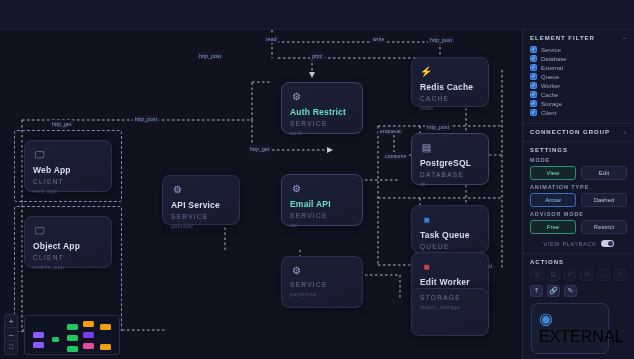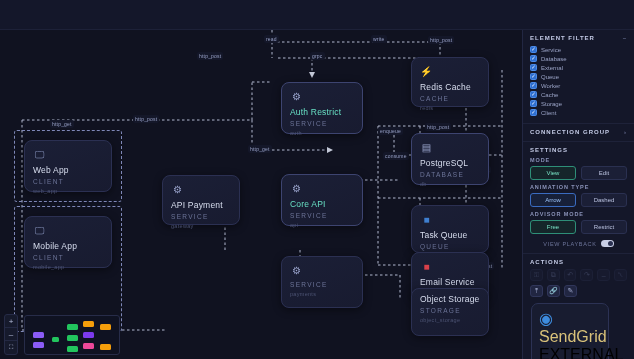--- a/index.html
+++ b/index.html
@@ -37,21 +37,21 @@
     border: 1px solid #2b3052;
     padding: 7px 8px 8px 8px;
     box-shadow: 0 2px 8px rgba(0,0,0,.45);
   }
   .node .nicon {
     width: 13px; height: 13px; margin-bottom: 4px;
     display: flex; align-items: center; justify-content: center;
     font-size: 10px; line-height: 1;
   }
   .node .ntitle {
-    font-size: 8.5px; font-weight: normal; letter-spacing: .2px;
+    font-size: 8.5px; font-weight: bold; letter-spacing: .2px;
     margin-bottom: 3px;
   }
   .node .ntype {
     font-size: 6.5px; letter-spacing: 1.3px; color: #6c7498;
     margin-bottom: 3px;
   }
   .node .nslug {
     font-size: 5.5px; letter-spacing: .3px; color: #4c5373;
   }
   .node.sel { border-color: #3d4470; }
@@ -242,42 +242,42 @@
 
     <div class="node acc-white" style="left:24px; top:110px; width:88px; height:52px;">
       <div class="nicon" style="color:#8e9ac4;">🖵</div>
       <div class="ntitle">Web App</div>
       <div class="ntype">CLIENT</div>
       <div class="nslug">web_app</div>
     </div>
 
     <div class="node acc-white" style="left:24px; top:186px; width:88px; height:52px;">
       <div class="nicon" style="color:#8e9ac4;">🖵</div>
-      <div class="ntitle">Mobile App</div>
+      <div class="ntitle">Object App</div>
       <div class="ntype">CLIENT</div>
       <div class="nslug">mobile_app</div>
     </div>
 
     <div class="node acc-white" style="left:162px; top:145px; width:78px; height:50px;">
       <div class="nicon" style="color:#9aa4cc;">⚙</div>
-      <div class="ntitle">API Payment</div>
+      <div class="ntitle">API Service</div>
       <div class="ntype">SERVICE</div>
       <div class="nslug">gateway</div>
     </div>
 
     <div class="node acc-teal sel" style="left:281px; top:52px; width:82px; height:52px;">
       <div class="nicon" style="color:#9aa4cc;">⚙</div>
       <div class="ntitle">Auth Restrict</div>
       <div class="ntype">SERVICE</div>
       <div class="nslug">auth</div>
     </div>
 
     <div class="node acc-teal sel" style="left:281px; top:144px; width:82px; height:52px;">
       <div class="nicon" style="color:#9aa4cc;">⚙</div>
-      <div class="ntitle">Core API</div>
+      <div class="ntitle">Email API</div>
       <div class="ntype">SERVICE</div>
       <div class="nslug">api</div>
     </div>
 
     <div class="node acc-white" style="left:281px; top:226px; width:82px; height:52px;">
       <div class="nicon" style="color:#9aa4cc;">⚙</div>
       <div class="ntype">SERVICE</div>
       <div class="nslug">payments</div>
     </div>
 
@@ -297,27 +297,26 @@
 
     <div class="node acc-white" style="left:411px; top:175px; width:78px; height:48px;">
       <div class="nicon" style="color:#3f7fd0;">■</div>
       <div class="ntitle">Task Queue</div>
       <div class="ntype">QUEUE</div>
       <div class="nslug">task_queue</div>
     </div>
 
     <div class="node acc-white" style="left:411px; top:222px; width:78px; height:48px;">
       <div class="nicon" style="color:#d9404a;">■</div>
-      <div class="ntitle">Email Service</div>
+      <div class="ntitle">Edit Worker</div>
       <div class="ntype">WORKER</div>
       <div class="nslug">email_worker</div>
     </div>
 
     <div class="node acc-white" style="left:411px; top:258px; width:78px; height:48px; padding-top:5px;">
-      <div class="ntitle">Object Storage</div>
       <div class="ntype">STORAGE</div>
       <div class="nslug">object_storage</div>
     </div>
 
     <div class="zoomctl">
       <div>+</div>
       <div>–</div>
       <div>⛶</div>
     </div>
 
@@ -429,18 +428,17 @@
       <div class="act-grid">
         <div class="act live">⤒</div>
         <div class="act live">🔗</div>
         <div class="act live">✎</div>
       </div>
     </div>
   </div>
 
   <div class="sendgrid">
     <div class="nicon" style="color:#3d8bdd;">◉</div>
-    <div class="ntitle" style="color:#d9c27a;">SendGrid</div>
     <div class="ntype">EXTERNAL</div>
 
   </div>
 
 </div>
 
 </body></html>

